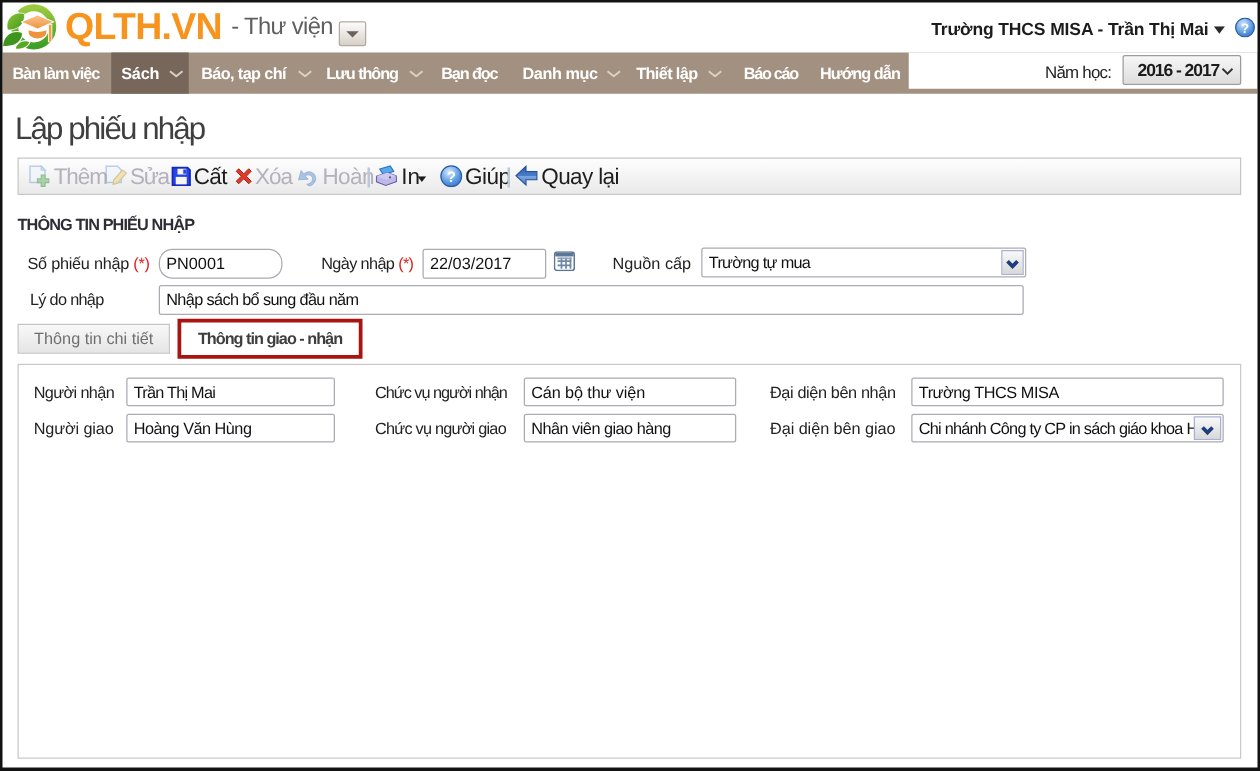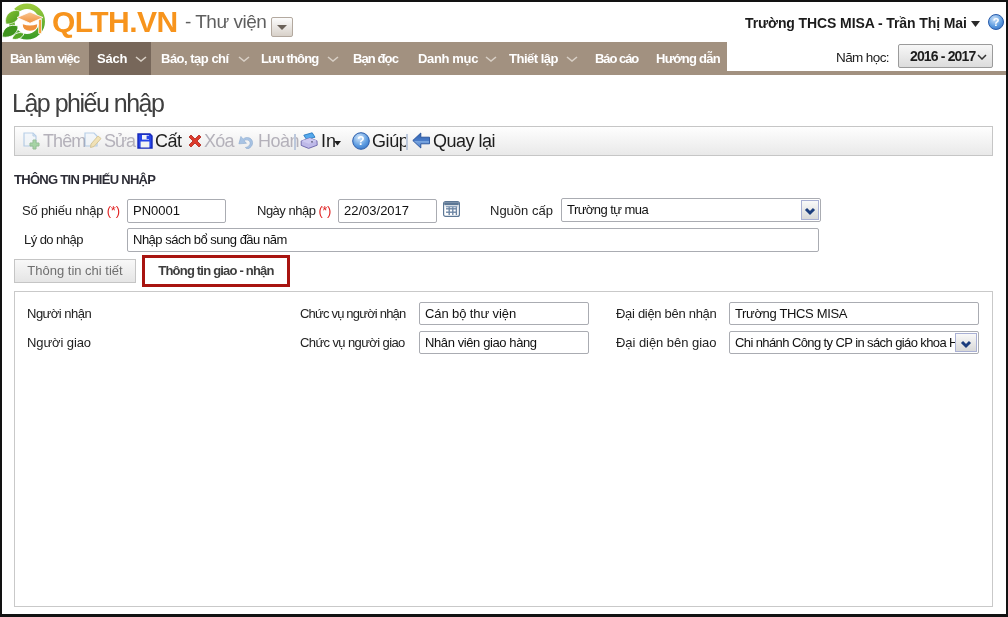--- a/index.html
+++ b/index.html
@@ -176,21 +176,21 @@
       </linearGradient>
         </defs>
       <polygon points="0.8,8.5 8.8,1 8.8,5.2 17.5,5.2 17.5,11.8 8.8,11.8 8.8,16" fill="url(#qa)" stroke="#24509a" stroke-width="0.9"></polygon>
     </svg>
     <div class="tbtxt" style="left:418px; letter-spacing:-0.5px;">Quay lại</div>
   </div>
 
   <div class="abs" style="left:14px; top:168px; font-size:13px; font-weight:bold; color:#2d2d36; letter-spacing:-0.7px; line-height:24px;">THÔNG TIN PHIẾU NHẬP</div>
 
   <div class="lbl" style="left:22px; top:199px; letter-spacing:-0.2px;">Số phiếu nhập <span class="red">(*)</span></div>
-  <div class="inp" style="left:127px; top:199px; width:99px;">PN0001</div>
+  <div class="inp" style="left:127px; top:199px; width:99px;border-radius:11px;">PN0001</div>
   <div class="lbl" style="left:257px; top:199px; letter-spacing:-0.5px;text-align:right;">Ngày nhập <span class="red">(*)</span></div>
   <div class="inp" style="left:338px; top:199px; width:99px;">22/03/2017</div>
   <svg class="abs" style="left:443px; top:201px;" width="17" height="16" viewBox="0 0 17 16">
     <rect x="0.6" y="0.6" width="15.8" height="14.8" rx="2" fill="#fff" stroke="#5c7795" stroke-width="1.2"></rect>
     <rect x="1.2" y="1.2" width="14.6" height="3" rx="1" fill="#5c7795"></rect>
     <g stroke="#6e87a5" stroke-width="1.4">
       <line x1="3" y1="7.8" x2="14" y2="7.8"></line>
         <line x1="3" y1="11.2" x2="14" y2="11.2"></line>
       <line x1="6.2" y1="5" x2="6.2" y2="14"></line>
         <line x1="9.8" y1="5" x2="9.8" y2="14"></line>
@@ -205,26 +205,28 @@
         </svg></div>
   </div>
   <div class="lbl" style="left:24px; top:228px; letter-spacing:-0.55px;">Lý do nhập</div>
   <div class="inp" style="left:127px; top:228px; width:692px; letter-spacing:-0.5px;">Nhập sách bổ sung đầu năm</div>
 
   <div class="tab1">Thông tin chi tiết</div>
   <div class="tab2">Thông tin giao - nhận</div>
   <div class="panel"></div>
 
   <div class="lbl" style="left:27px; top:302px; letter-spacing:-0.5px;">Người nhận</div>
+  <div class="inp" style="left:101px; top:302px; width:167px; height:23px; line-height:21px; letter-spacing:-0.6px;">Trần Thị Mai</div>
   <div class="lbl" style="left:300px; top:302px; letter-spacing:-0.8px;">Chức vụ người nhận</div>
   <div class="inp" style="left:419px; top:302px; width:170px; height:23px; line-height:21px; letter-spacing:-0.1px;">Cán bộ thư viện</div>
   <div class="lbl" style="left:616px; top:302px; letter-spacing:-0.3px;">Đại diện bên nhận</div>
   <div class="inp" style="left:729px; top:302px; width:250px; height:23px; line-height:21px; letter-spacing:-0.35px;">Trường THCS MISA</div>
 
   <div class="lbl" style="left:27px; top:331px; letter-spacing:-0.1px;">Người giao</div>
+  <div class="inp" style="left:101px; top:331px; width:167px; height:23px; line-height:21px; letter-spacing:-0.4px;">Hoàng Văn Hùng</div>
   <div class="lbl" style="left:300px; top:331px; letter-spacing:-0.6px;">Chức vụ người giao</div>
   <div class="inp" style="left:419px; top:331px; width:170px; height:23px; line-height:21px; letter-spacing:-0.4px;">Nhân viên giao hàng</div>
   <div class="lbl" style="left:616px; top:331px; letter-spacing:-0.05px;">Đại diện bên giao</div>
   <div class="inp" style="left:729px; top:331px; width:250px; height:23px; line-height:21px; padding-right:24px; letter-spacing:-0.6px;">Chi nhánh Công ty CP in sách giáo khoa H
     <div class="combobtn" style="width:22px;"><svg width="20" height="20">
           <polyline points="6,8 10,12 14,8" fill="none" stroke="#1c3d7e" stroke-width="3"></polyline>
         </svg></div>
   </div>
 </div>
 

